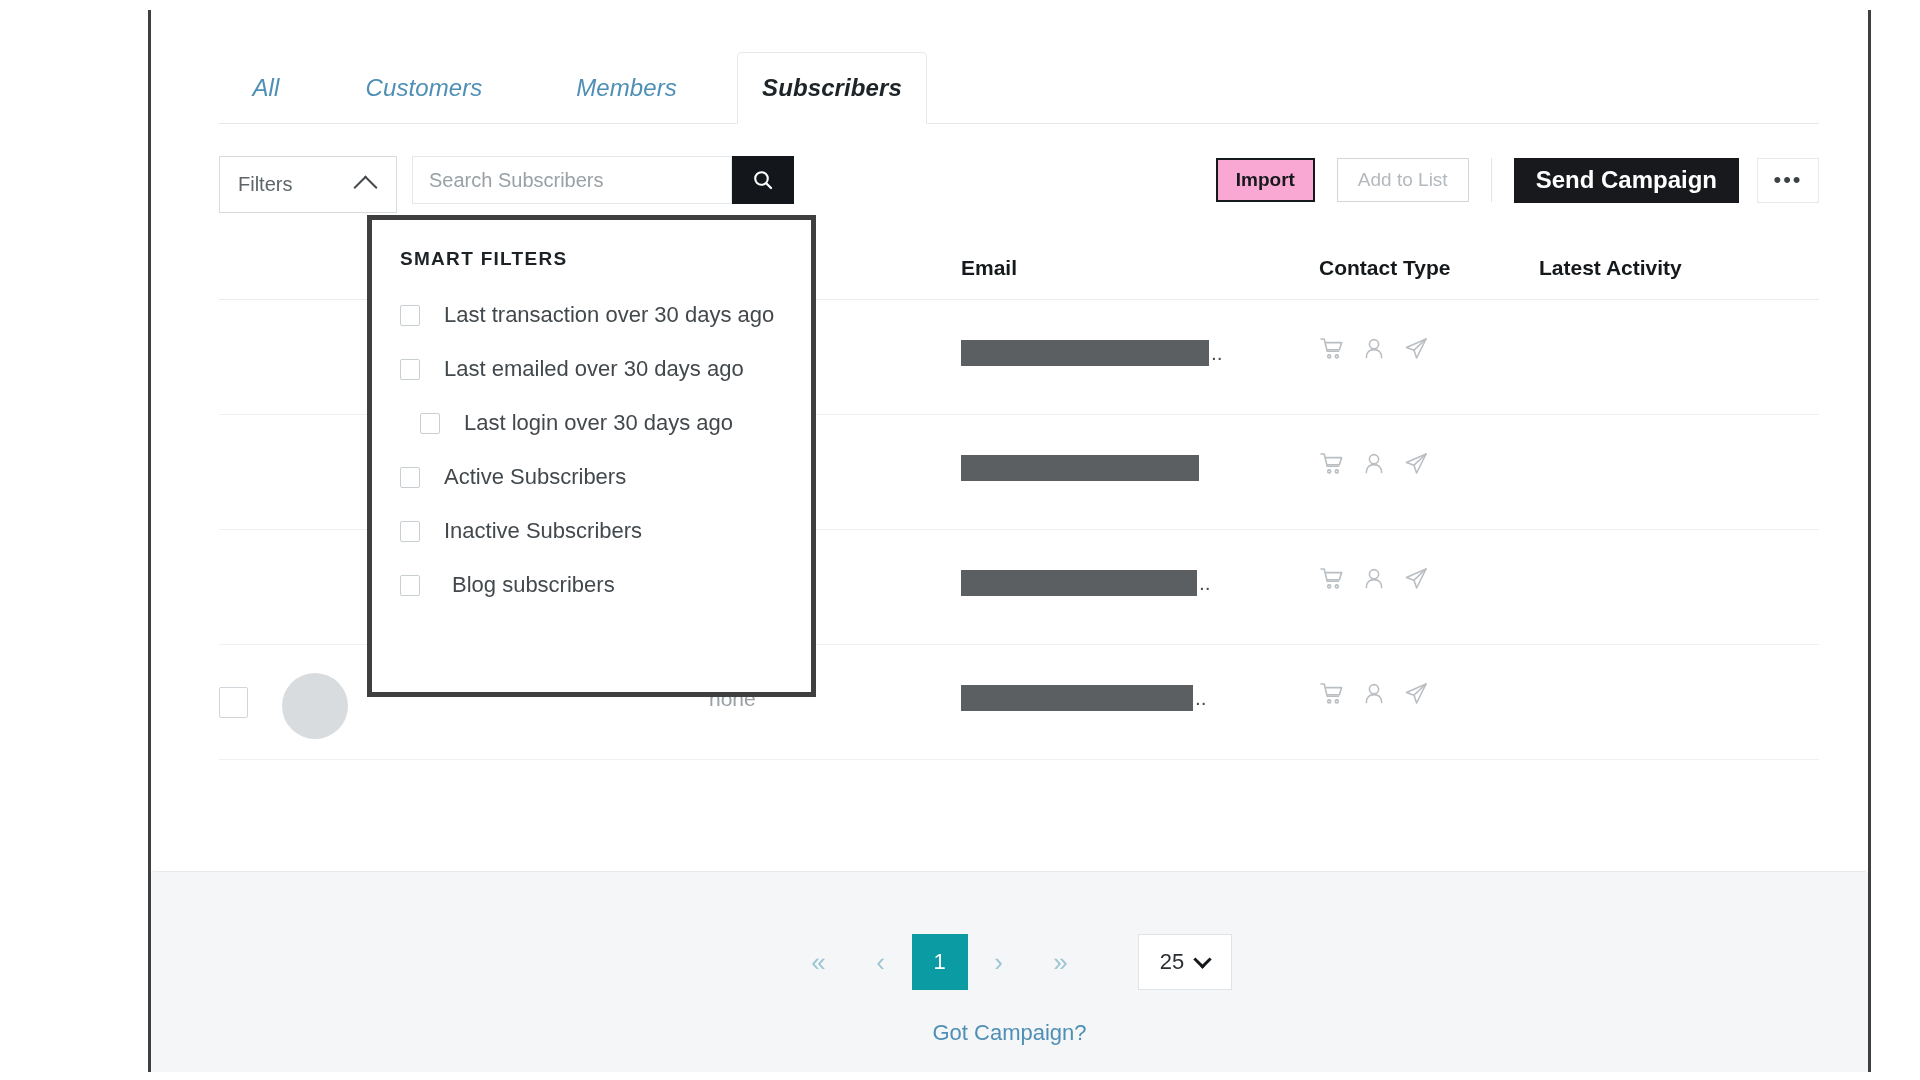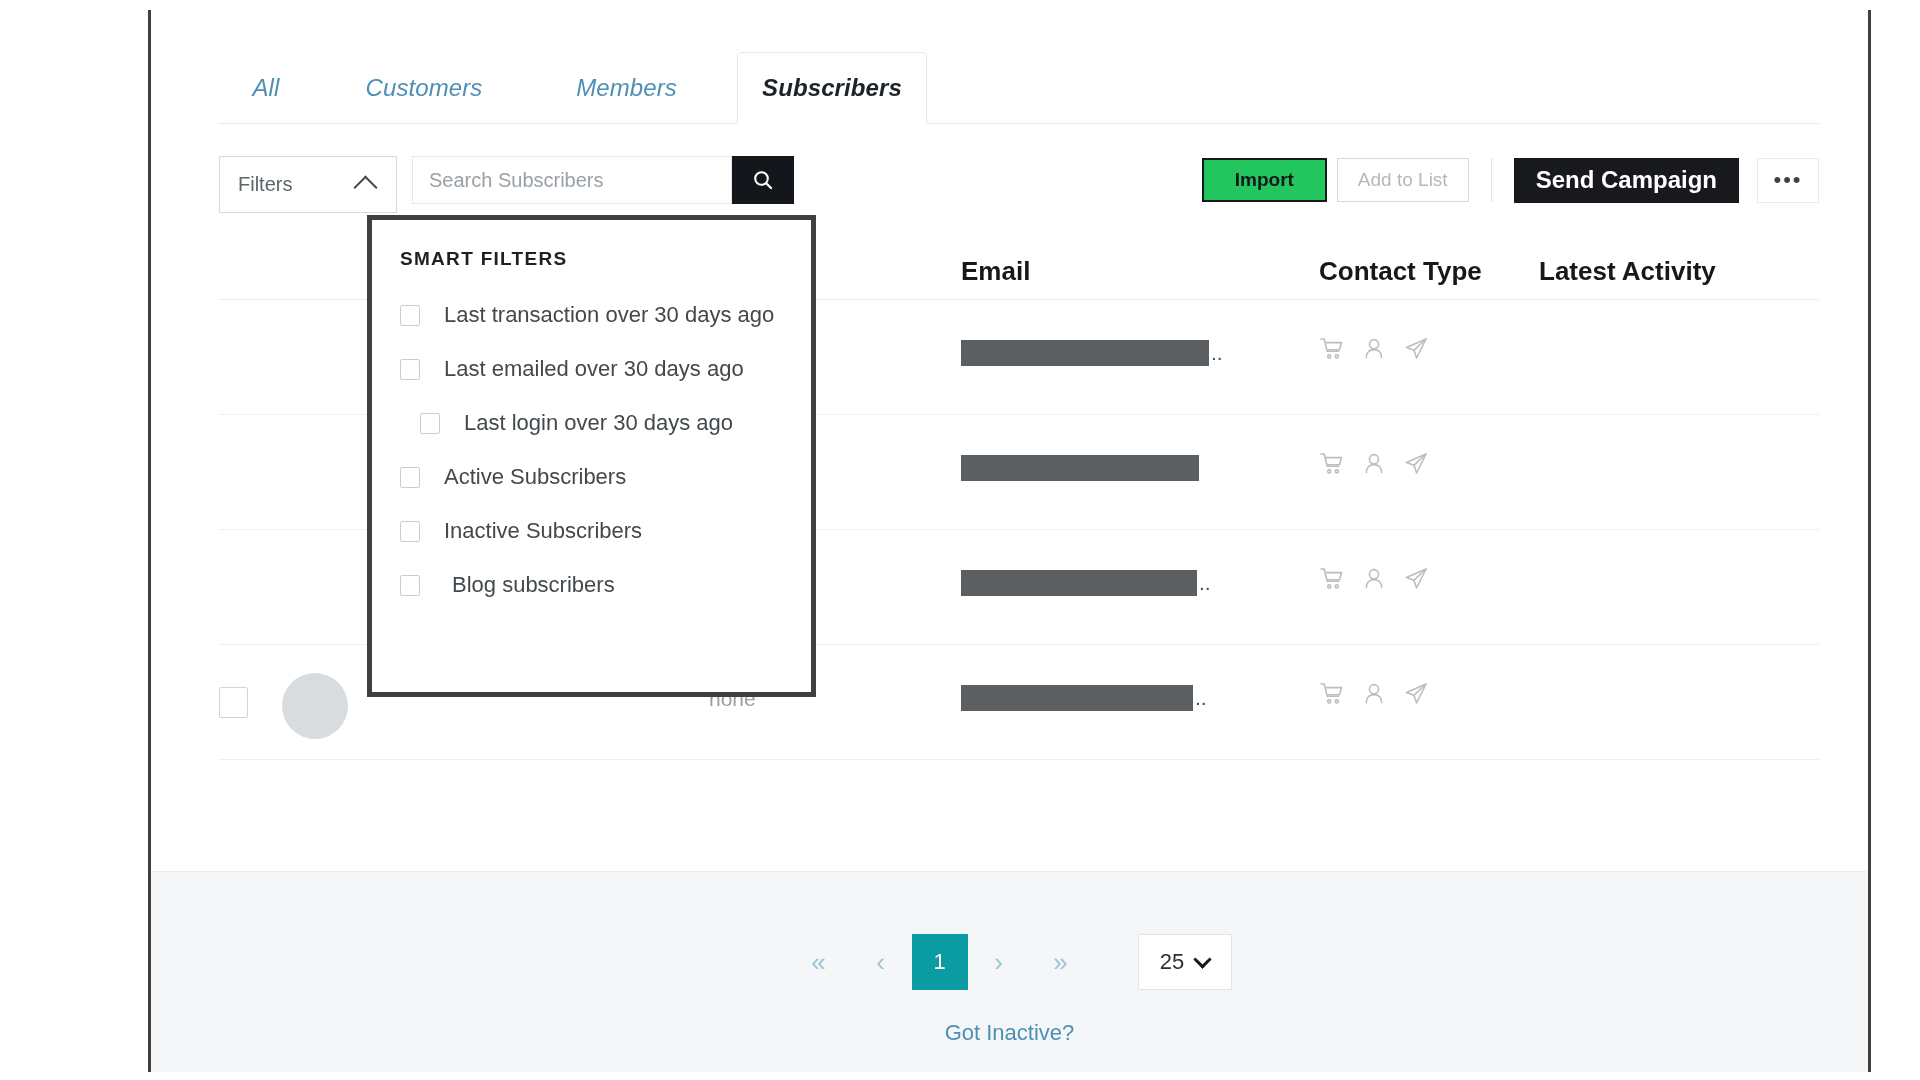--- a/index.html
+++ b/index.html
@@ -154,33 +154,33 @@
   .toolbar-right {
     position: absolute;
     right: 0px;
     top: 0px;
     height: 48px;
     display: flex;
     align-items: center;
   }
   .btn-import {
     height: 44px;
-    padding: 0 31px;
+    padding: 0 18px;
     border: 2px solid #16191c;
-    background: #22c55e;
+    background: #f9a8d4;
     font-size: 19px;
     font-weight: bold;
     color: #16191c;
     cursor: pointer;
     font-family: "Liberation Sans", sans-serif;
   }
   .btn-addlist {
     height: 44px;
     padding: 0 20px;
-    margin-left: 10px;
+    margin-left: 22px;
     border: 1px solid #d2d7da;
     background: #ffffff;
     font-size: 19px;
     color: #b3b9bd;
     cursor: pointer;
     font-family: "Liberation Sans", sans-serif;
   }
   .divider-v {
     width: 1px;
     height: 44px;
@@ -220,21 +220,21 @@
     width: 1600px;
   }
   .table-head {
     height: 62px;
     position: relative;
     border-bottom: 1px solid #e9edf0;
   }
   .th {
     position: absolute;
     top: 18px;
-    font-size: 26px;
+    font-size: 21px;
     font-weight: bold;
     color: #15191c;
     white-space: nowrap;
   }
   .col-phone   { left: 490px; }
   .col-email   { left: 742px; }
   .col-ctype   { left: 1100px; }
   .col-latest  { left: 1320px; }
 
   .row {
@@ -605,16 +605,16 @@
       <div class="pg-num">1</div>
       <div class="pg-arrow">›</div>
       <div class="pg-arrow">»</div>
 
       <div class="pg-select">
         <span class="val">25</span>
         <span class="chev-down"></span>
       </div>
     </div>
 
-    <div class="feedback">Got Inactive?</div>
+    <div class="feedback">Got Campaign?</div>
   </div>
 
 </div>
 
 </body></html>

